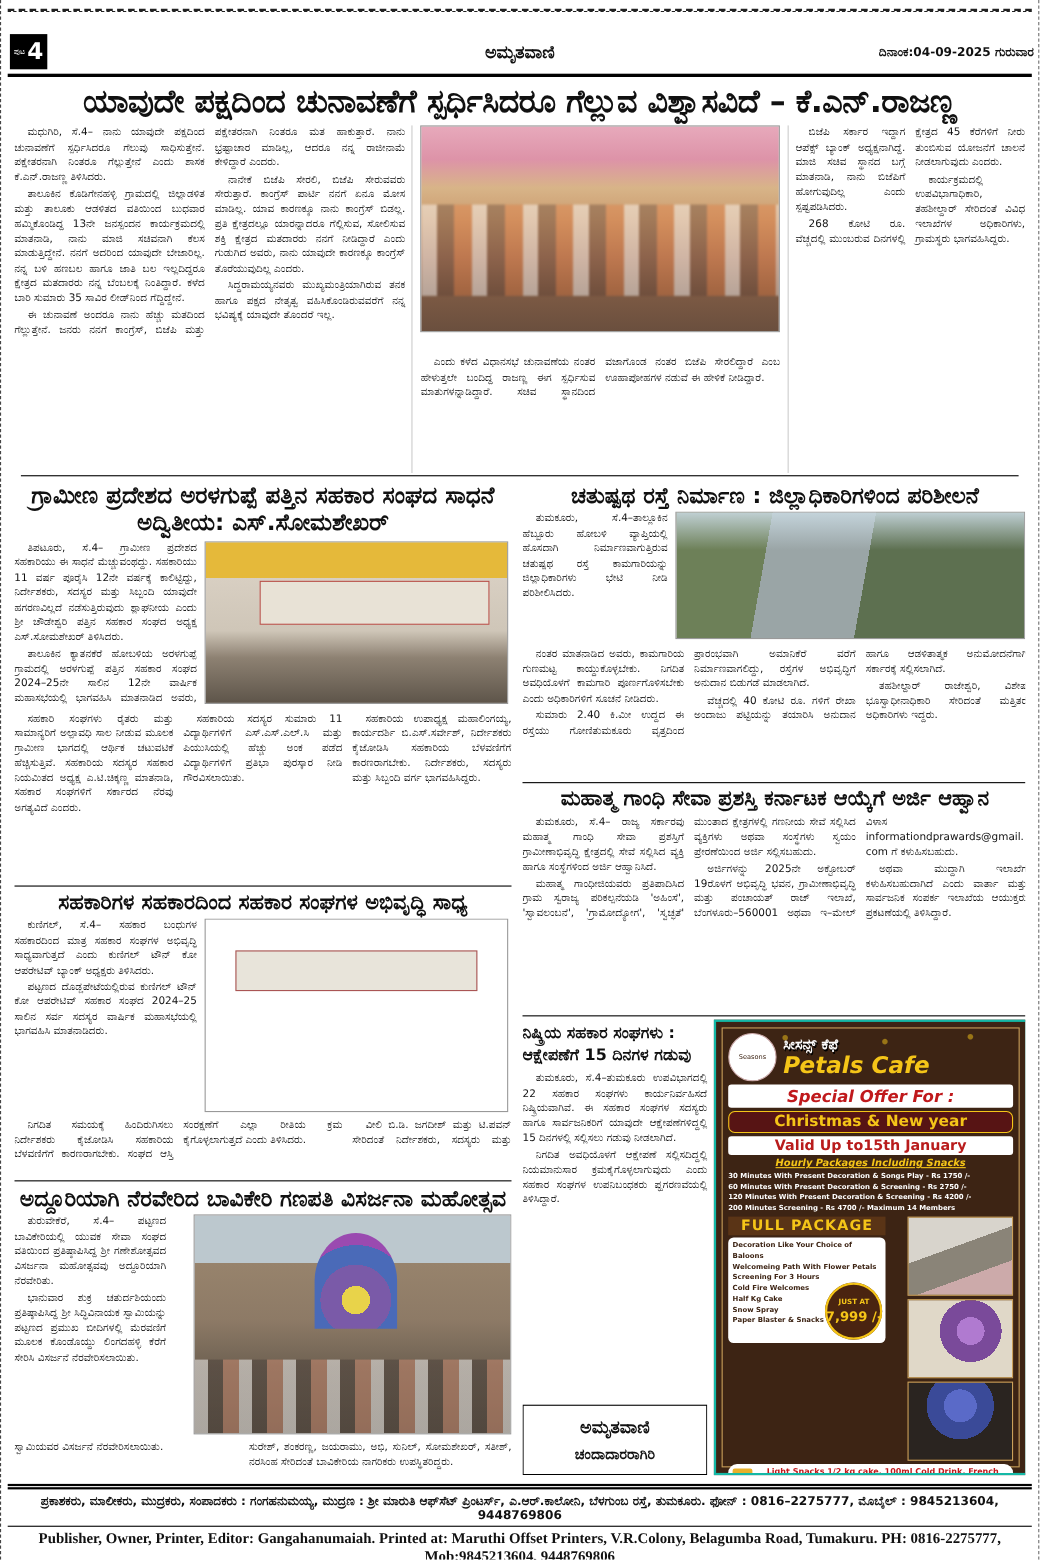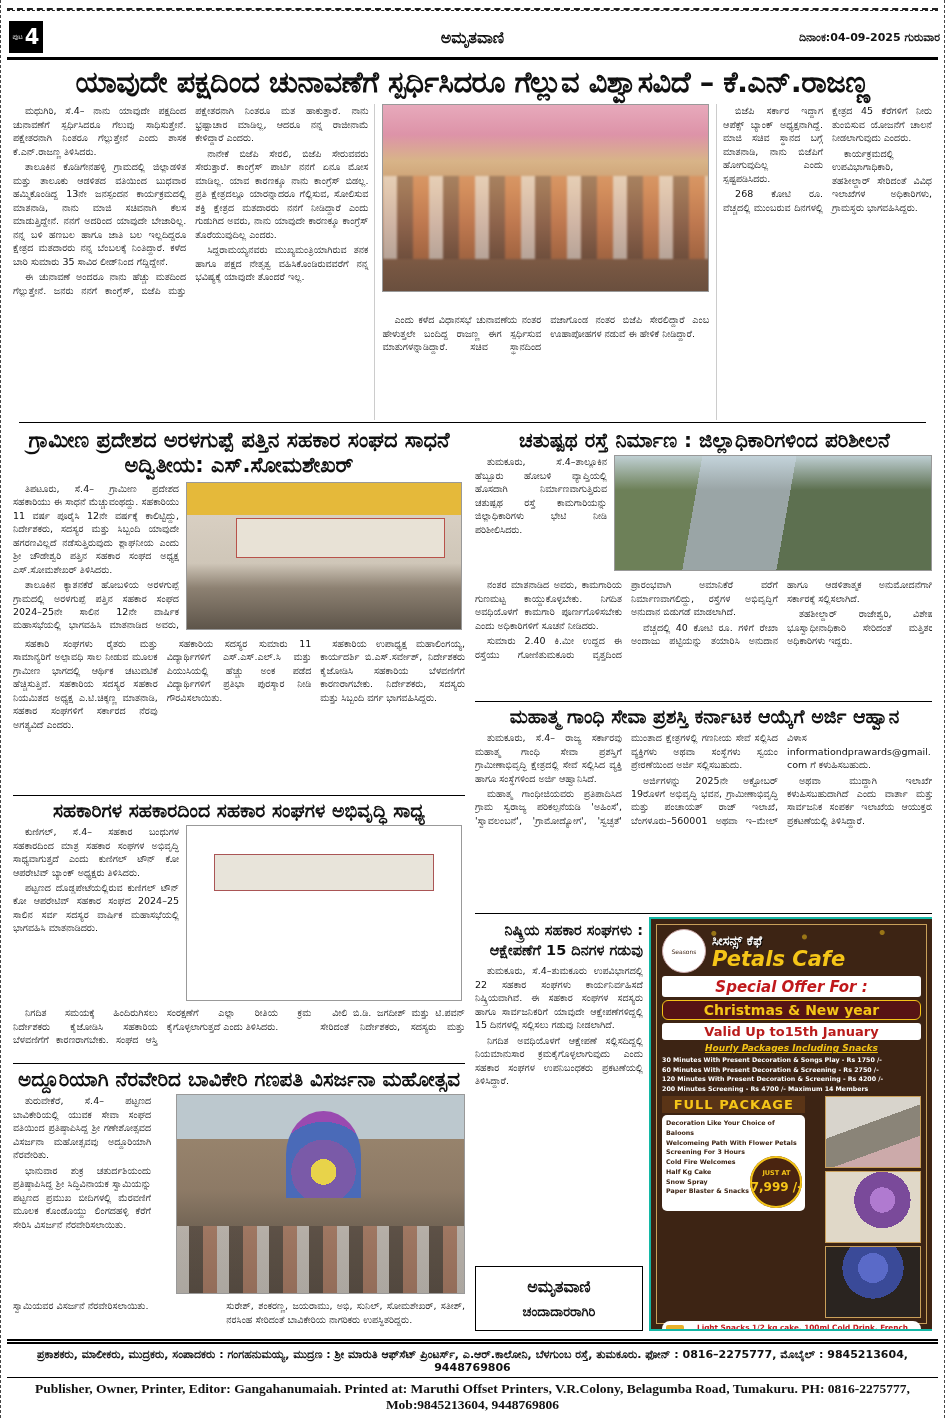--- a/index.html
+++ b/index.html
@@ -3,21 +3,21 @@
 <meta charset="utf-8">
 <style>
   * { box-sizing: border-box; margin: 0; padding: 0; }
   body { font-family: "DejaVu Sans", sans-serif; background: #fff; color: #111; }
   .page { width: 945px; height: 1418px; margin: 0 auto; background: #fff; position: relative;
           border-left: 1px dashed #444; border-right: 1px dashed #444; overflow: hidden; }
   .dash-top { border-top: 2px dashed #222; margin: 8px 6px 0 6px; height: 3px; border-bottom: 1px dashed #222; }
   .inner { padding: 0 12px; }
 
   
-  .masthead { display: flex; align-items: center; height: 36px; position: relative; margin-top: 8px; }
+  .masthead { display: flex; align-items: center; height: 36px; position: relative; margin-top: 18px; }
   .page-badge { background: #000; color: #fff; width: 34px; height: 32px; display: flex; align-items: center;
                 justify-content: center; gap: 2px; margin-left: 8px; }
   .page-badge .vlab { font-size: 7px; line-height: 1; display: flex; flex-direction: column; color: #fff; }
   .page-badge .num { font-size: 21px; font-weight: bold; line-height: 1; }
   .masthead-title { position: absolute; left: 0; right: 0; text-align: center; font-size: 16px; font-weight: bold; }
   .masthead-date { margin-left: auto; font-size: 11px; font-weight: bold; padding-right: 4px; }
   .masthead-rule { border-top: 3px solid #000; margin: 2px 6px 0 6px; }
 
   
   .main-headline { text-align: center; font-size: 29px; font-weight: bold; line-height: 1.25; padding: 4px 4px 2px 4px; letter-spacing: -0.5px; }
@@ -95,21 +95,21 @@
   .a3-top .colx { width: 132px; overflow: hidden; }
   .a3-top .ph { width: 318px; }
   .a3-bot { height: 118px; overflow: hidden; margin-top: 3px; }
 
   .article4 { height: 212px; overflow: hidden; border-top: 1.5px solid #000; }
   .article4 h2 { font-size: 19px; }
   .a4-bot { height: 172px; overflow: hidden; }
 
   .rowBR-bottom { display: flex; gap: 6px; height: 418px; border-top: 1.5px solid #000; padding-top: 3px; }
   .col-nish { width: 168px; display: flex; flex-direction: column; overflow: hidden; }
-  .col-nish h3 { font-size: 14.5px; font-weight: bold; text-align: right; line-height: 1.35; margin: 4px 0; }
+  .col-nish h3 { font-size: 14.5px; font-weight: bold; text-align: left; line-height: 1.35; margin: 4px 0; }
   .subscribe-box { border: 1.5px solid #000; margin-top: auto; padding: 10px 4px; text-align: center; }
   .subscribe-box .t1 { font-size: 16px; font-weight: bold; }
   .subscribe-box .t2 { font-size: 13px; font-weight: bold; margin-top: 8px; }
 
   
   .ad { width: 285px; background: #3d2414; border: 2px solid #14b8a6; color: #fff; padding: 5px; position: relative; overflow: hidden; }
   .ad-in { border: 1px solid #c9a05a; height: 100%; padding: 4px 5px; display: flex; flex-direction: column; }
   .ad-head { display: flex; align-items: center; gap: 6px;
     background: radial-gradient(circle at 20% 10%, rgba(245,197,24,.5) 0 2px, transparent 3px),
                 radial-gradient(circle at 55% 18%, rgba(245,197,24,.5) 0 2px, transparent 3px),
@@ -273,21 +273,21 @@
             <p>ಮಹಾತ್ಮ ಗಾಂಧೀಜಿಯವರು ಪ್ರತಿಪಾದಿಸಿದ ಗ್ರಾಮ ಸ್ವರಾಜ್ಯ ಪರಿಕಲ್ಪನೆಯಡಿ 'ಅಹಿಂಸೆ', 'ಸ್ವಾವಲಂಬನೆ', 'ಗ್ರಾಮೋದ್ಯೋಗ', 'ಸ್ವಚ್ಛತೆ' ಮುಂತಾದ ಕ್ಷೇತ್ರಗಳಲ್ಲಿ ಗಣನೀಯ ಸೇವೆ ಸಲ್ಲಿಸಿದ ವ್ಯಕ್ತಿಗಳು ಅಥವಾ ಸಂಸ್ಥೆಗಳು ಸ್ವಯಂ ಪ್ರೇರಣೆಯಿಂದ ಅರ್ಜಿ ಸಲ್ಲಿಸಬಹುದು.</p>
             <p>ಅರ್ಜಿಗಳನ್ನು 2025ನೇ ಅಕ್ಟೋಬರ್ 19ರೊಳಗೆ ಅಭಿವೃದ್ಧಿ ಭವನ, ಗ್ರಾಮೀಣಾಭಿವೃದ್ಧಿ ಮತ್ತು ಪಂಚಾಯತ್ ರಾಜ್ ಇಲಾಖೆ, ಬೆಂಗಳೂರು–560001 ಅಥವಾ ಇ–ಮೇಲ್ ವಿಳಾಸ informationdprawards@gmail.com ಗೆ ಕಳುಹಿಸಬಹುದು.</p>
             <p>ಅಥವಾ ಮುದ್ದಾಗಿ ಇಲಾಖೆಗೆ ಕಳುಹಿಸಬಹುದಾಗಿದೆ ಎಂದು ವಾರ್ತಾ ಮತ್ತು ಸಾರ್ವಜನಿಕ ಸಂಪರ್ಕ ಇಲಾಖೆಯ ಆಯುಕ್ತರು ಪ್ರಕಟಣೆಯಲ್ಲಿ ತಿಳಿಸಿದ್ದಾರೆ.</p>
           </div>
         </section>
 
         <div class="rowBR-bottom">
           <div class="col-nish btxt">
             <h3>ನಿಷ್ಕ್ರಿಯ ಸಹಕಾರ ಸಂಘಗಳು : ಆಕ್ಷೇಪಣೆಗೆ 15 ದಿನಗಳ ಗಡುವು</h3>
             <p>ತುಮಕೂರು, ಸೆ.4–ತುಮಕೂರು ಉಪವಿಭಾಗದಲ್ಲಿ 22 ಸಹಕಾರ ಸಂಘಗಳು ಕಾರ್ಯನಿರ್ವಹಿಸದೆ ನಿಷ್ಕ್ರಿಯವಾಗಿವೆ. ಈ ಸಹಕಾರ ಸಂಘಗಳ ಸದಸ್ಯರು ಹಾಗೂ ಸಾರ್ವಜನಿಕರಿಗೆ ಯಾವುದೇ ಆಕ್ಷೇಪಣೆಗಳಿದ್ದಲ್ಲಿ 15 ದಿನಗಳಲ್ಲಿ ಸಲ್ಲಿಸಲು ಗಡುವು ನೀಡಲಾಗಿದೆ.</p>
-            <p>ನಿಗದಿತ ಅವಧಿಯೊಳಗೆ ಆಕ್ಷೇಪಣೆ ಸಲ್ಲಿಸದಿದ್ದಲ್ಲಿ ನಿಯಮಾನುಸಾರ ಕ್ರಮಕೈಗೊಳ್ಳಲಾಗುವುದು ಎಂದು ಸಹಕಾರ ಸಂಘಗಳ ಉಪನಿಬಂಧಕರು ಪ್ರಕಟಣೆಯಲ್ಲಿ ತಿಳಿಸಿದ್ದಾರೆ.</p>
+            <p>ನಿಗದಿತ ಅವಧಿಯೊಳಗೆ ಆಕ್ಷೇಪಣೆ ಸಲ್ಲಿಸದಿದ್ದಲ್ಲಿ ನಿಯಮಾನುಸಾರ ಕ್ರಮಕೈಗೊಳ್ಳಲಾಗುವುದು ಎಂದು ಸಹಕಾರ ಸಂಘಗಳ ಉಪನಿಬಂಧಕರು ಪ್ಹಗರಣವೆಯಲ್ಲಿ ತಿಳಿಸಿದ್ದಾರೆ.</p>
             <div class="subscribe-box">
               <div class="t1">ಅಮೃತವಾಣಿ</div>
               <div class="t2">ಚಂದಾದಾರರಾಗಿರಿ</div>
             </div>
           </div>
 
           <div class="ad">
             <div class="ad-in">
               <div class="ad-head">
                 <div class="ad-logo">Seasons</div>

